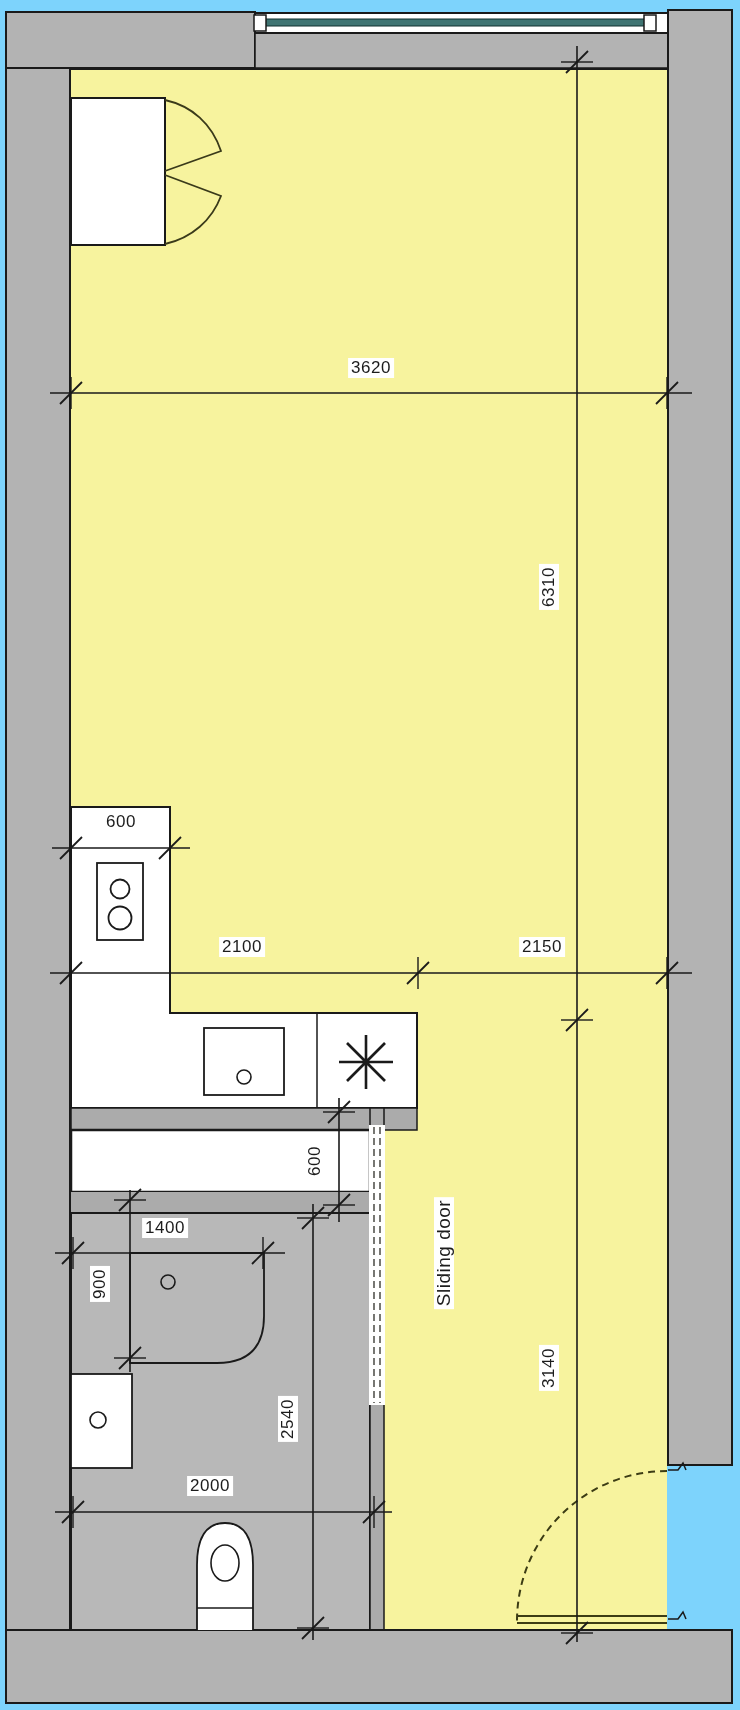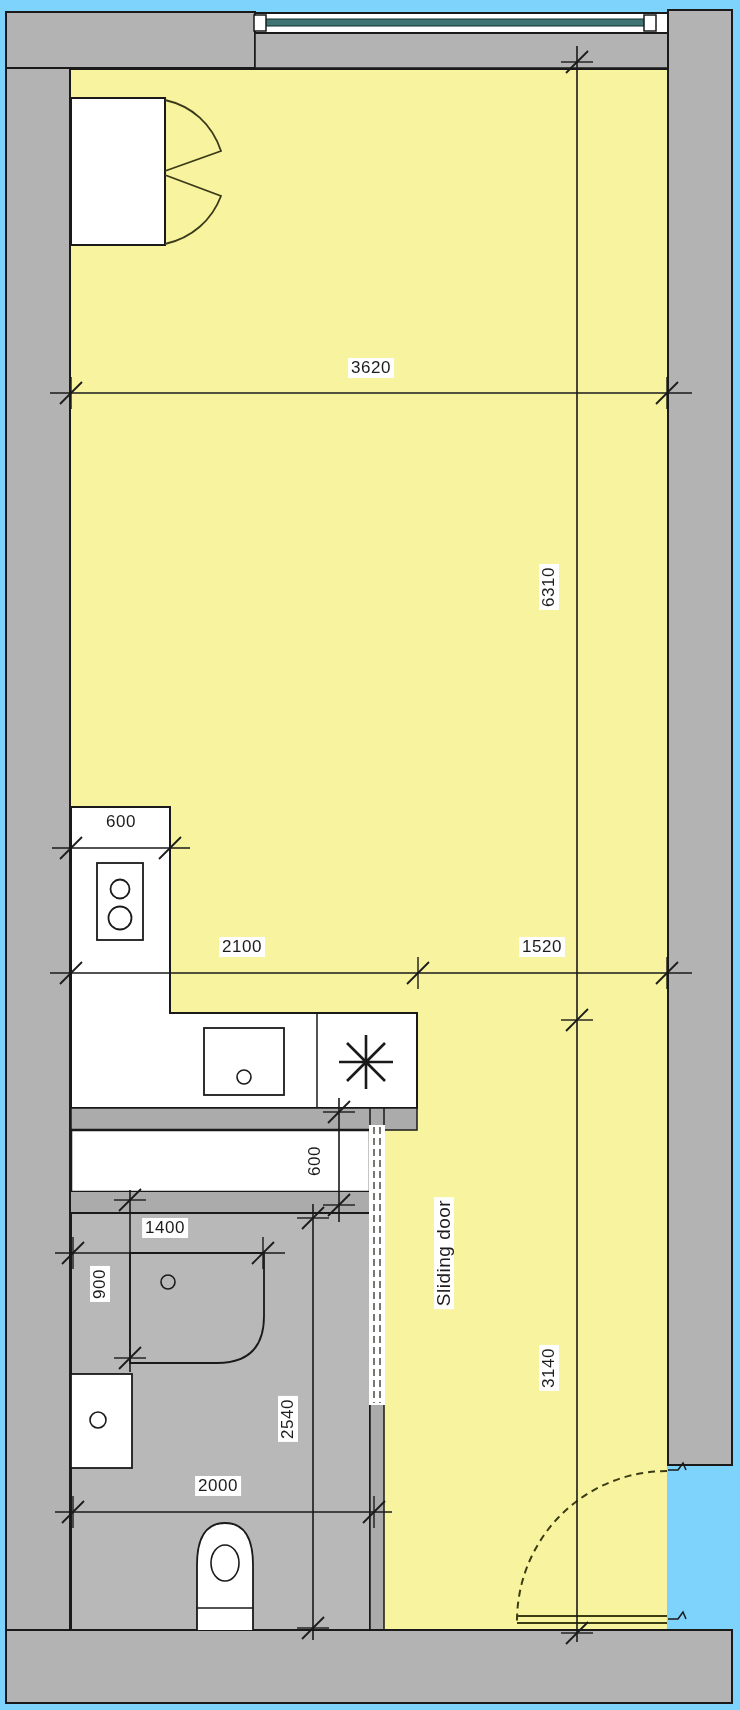--- a/index.html
+++ b/index.html
@@ -162,22 +162,22 @@
       <use href="#tkv" transform="translate(313,1628)"></use>
       <use href="#tkh" transform="translate(73,1512)"></use>
       <use href="#tkh" transform="translate(374,1512)"></use>
     </g>
   </svg>
 
   <div class="lbl" style="left:371px; top:368px;">3620</div>
   <div class="lbl v" style="left:549px; top:587px;">6310</div>
   <div class="lbl" style="left:121px; top:822px;">600</div>
   <div class="lbl" style="left:242px; top:947px;">2100</div>
-  <div class="lbl" style="left:542px; top:947px;">1520</div>
+  <div class="lbl" style="left:542px; top:947px;">2150</div>
   <div class="lbl v" style="left:315px; top:1161px;">600</div>
   <div class="lbl" style="left:165px; top:1228px;">1400</div>
   <div class="lbl v" style="left:100px; top:1284px;">900</div>
   <div class="lbl v" style="left:288px; top:1419px;">2540</div>
-  <div class="lbl" style="left:218px; top:1486px;">2000</div>
+  <div class="lbl" style="left:210px; top:1486px;">2000</div>
   <div class="lbl v" style="left:549px; top:1368px;">3140</div>
   <div class="lbl v big" style="left:444px; top:1253px;">Sliding door</div>
 
 </div>
 
 </body></html>

